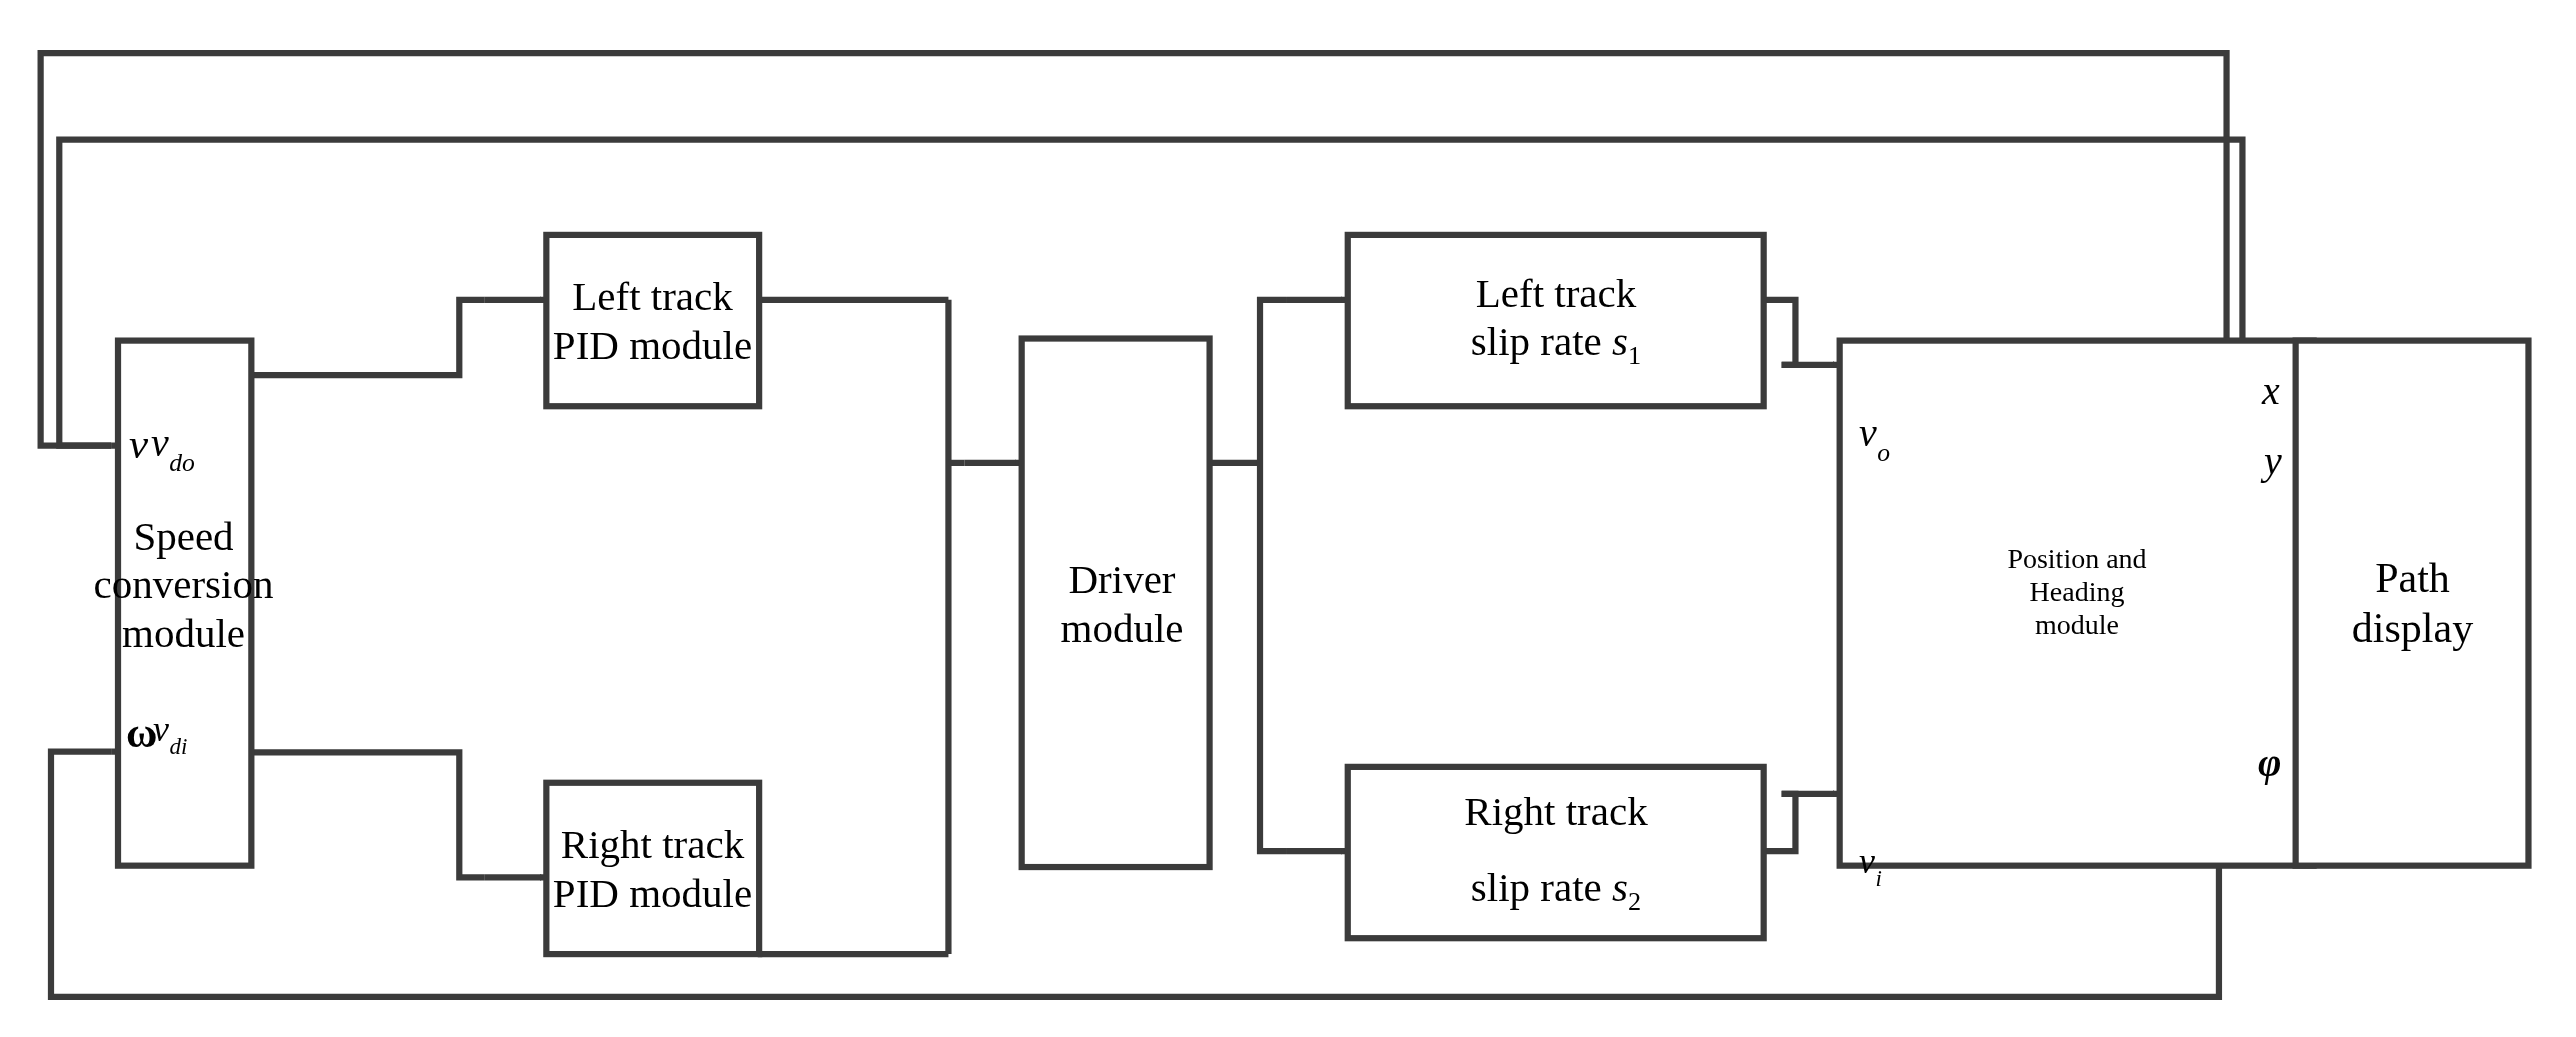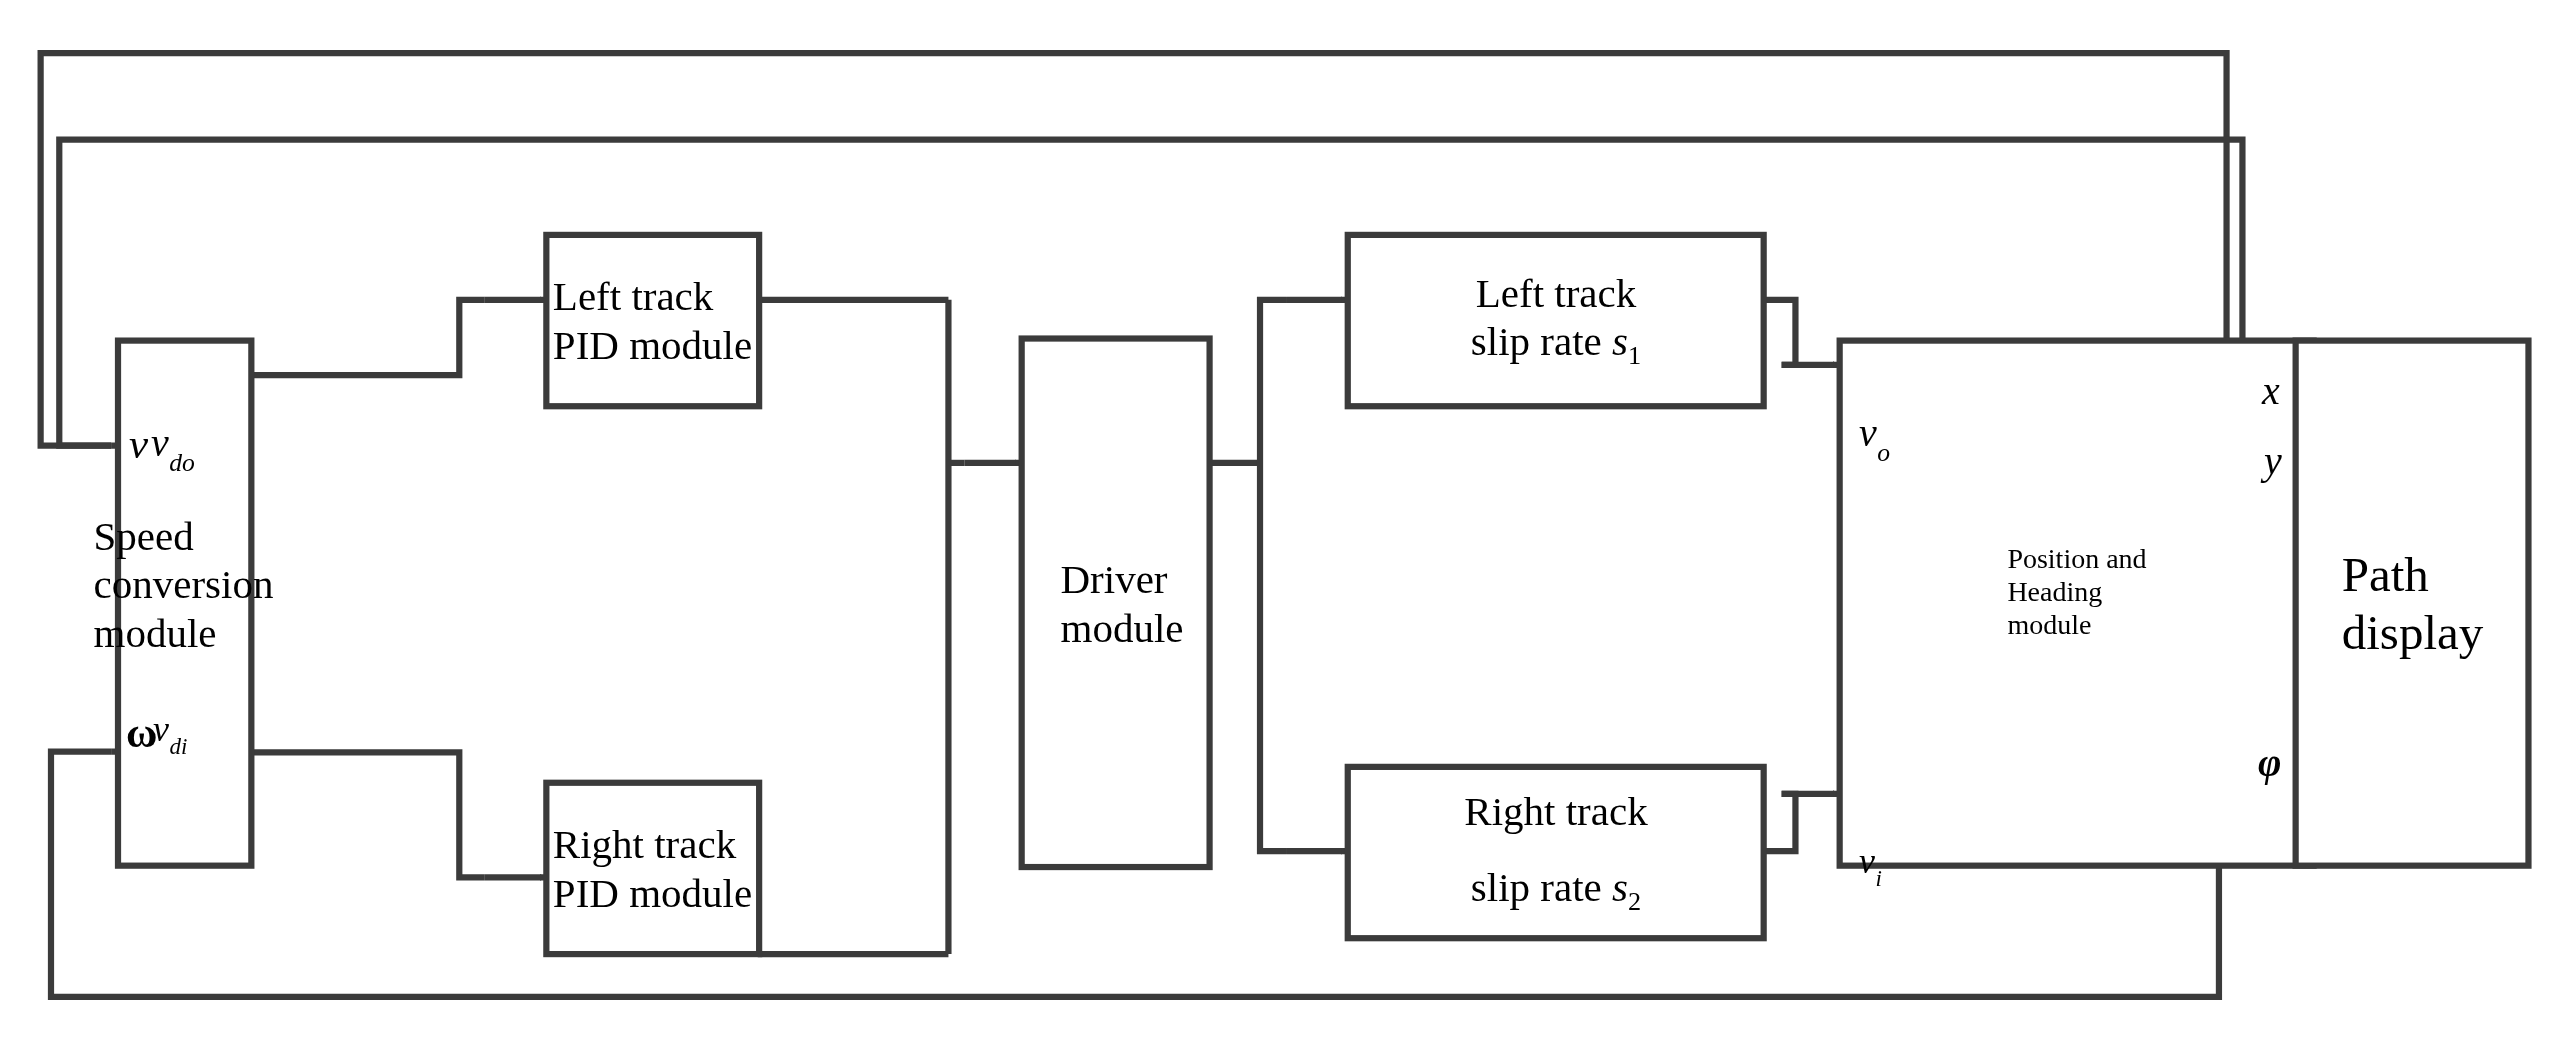--- a/index.html
+++ b/index.html
@@ -2,21 +2,21 @@
 <html style="font-size:11px"><head>
 <meta charset="utf-8">
 <style>
   html,body{margin:0;padding:0;background:#ffffff;}
   body{font-family:"Liberation Serif", serif;}
   #stage{position:relative;width:2576px;height:1037px;background:#ffffff;overflow:hidden;}
   #diagram{position:absolute;left:0;top:0;width:2576px;height:1037px;}
   .blk-label{
     position:absolute;
     display:flex;align-items:center;justify-content:center;
-    text-align:left;
+    text-align:center;
     font-family:"Liberation Serif", serif;
     color:#000000;
     line-height:1.18;
     pointer-events:none;
     white-space:pre-line;
   }
   .port-label{
     position:absolute;
     font-family:"Liberation Serif", serif;
     font-style:italic;
@@ -122,21 +122,21 @@
 module</div>
 
   <div class="blk-label" style="left:1348px;top:235px;width:416px;height:171px;font-size:41px;flex-direction:column;"><span style="display: block;">Left track</span><span style="display: block;">slip rate<i style="font-style: italic; margin-top: 27px;"> s<sub style="font-size: 0.64em; font-style: normal;">1</sub></i></span></div>
 
   <div class="blk-label" style="left:1348px;top:767px;width:416px;height:171px;font-size:41px;flex-direction:column;"><span style="display: block;">Right track</span><span style="display: block; margin-top: 28px;">slip rate<i style="font-style: italic;"> s<sub style="font-size: 0.64em; font-style: normal;">2</sub></i></span></div>
 
   <div class="blk-label" style="left:1840px;top:329px;width:474px;height:525px;font-size:28px;">Position and
 Heading
 module</div>
 
-  <div class="blk-label" style="left:2296px;top:341px;width:233px;height:525px;font-size:49px;">Path
+  <div class="blk-label" style="left:2296px;top:341px;width:233px;height:525px;font-size:42px;">Path
 display</div>
 
   <div class="port-label" style="left:129px;top:422px;font-size:43px;">
     <span>v</span>
   </div>
 
   <div class="port-label upright" style="left:126px;top:711px;font-size:43px;font-weight:bold;">
     <span>ω</span>
   </div>
 

